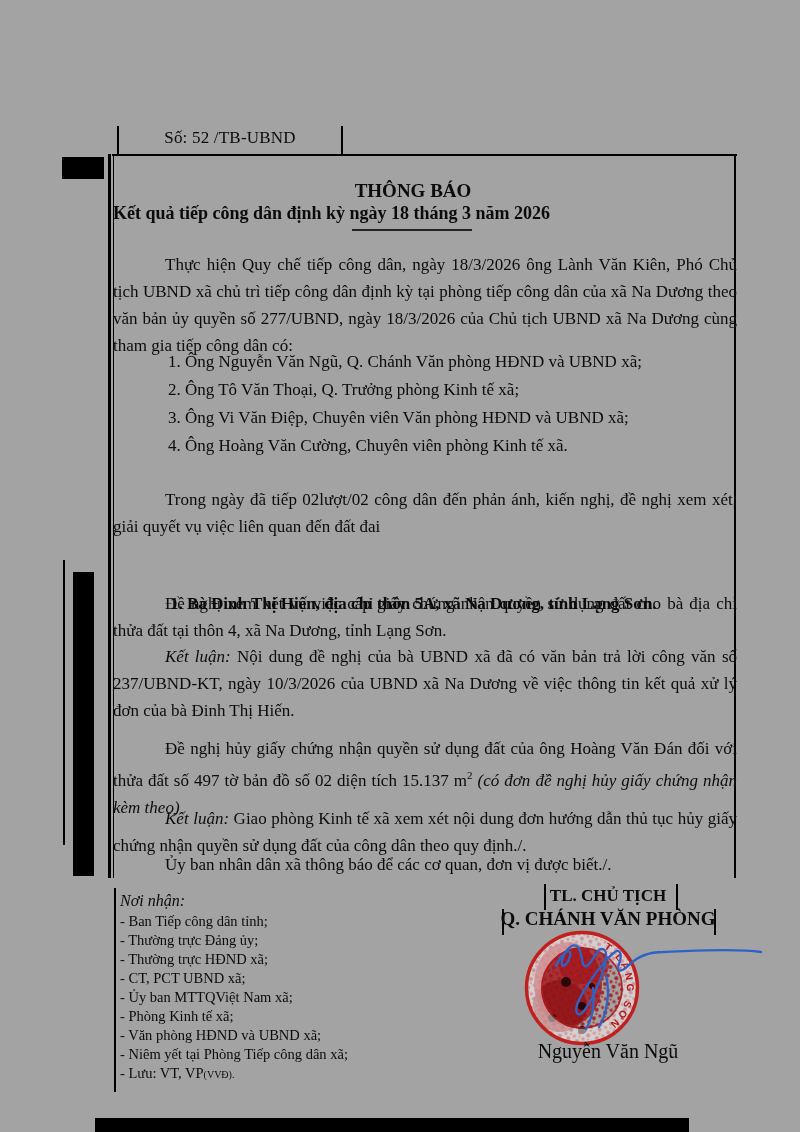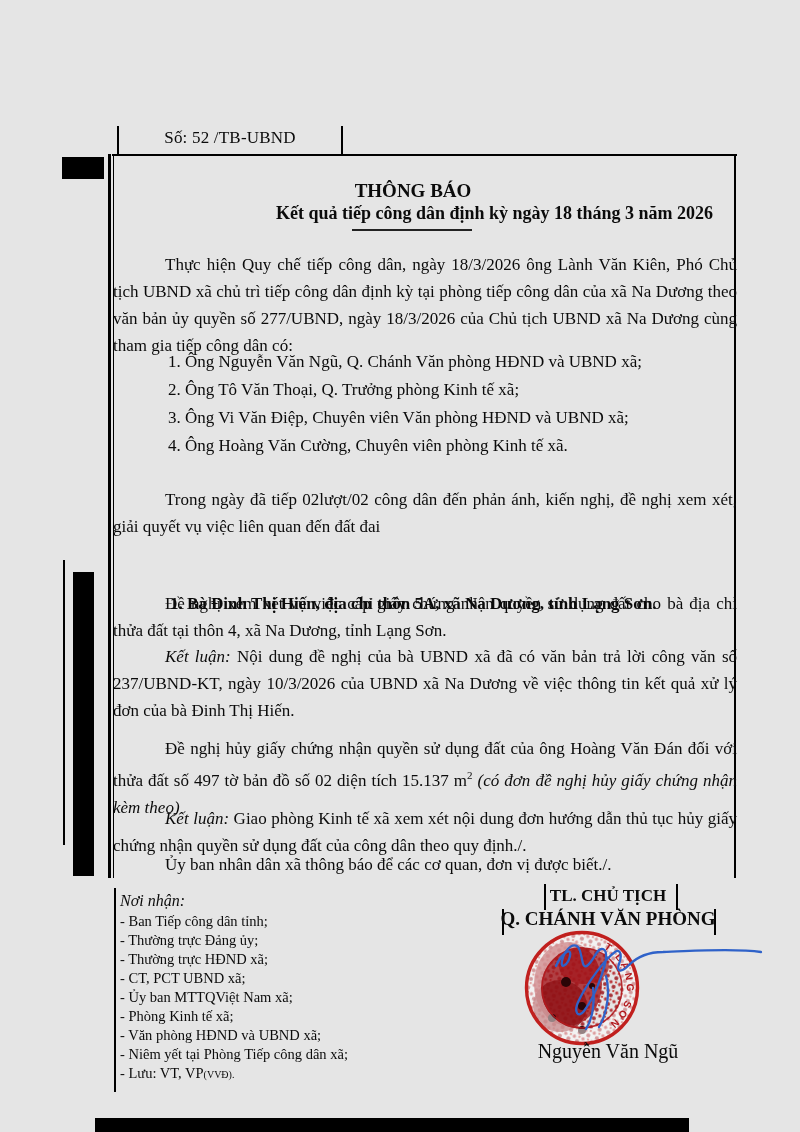--- a/index.html
+++ b/index.html
@@ -1,25 +1,25 @@
 <!DOCTYPE html>
 <html><head>
 <meta charset="utf-8">
 <style>
   html,body{margin:0;padding:0;background:#ffffff;}
-  .page{position:relative;width:800px;height:1132px;background:#e5e5e5;overflow:hidden;
+  .page{position:relative;width:800px;height:1132px;background:#a3a3a3;overflow:hidden;
         font-family:"Liberation Serif","DejaVu Serif",serif;color:#0b0b0b;}
   .abs{position:absolute;}
   .ink{background:#000;}
   
   .docnum{left:118px;top:128px;width:224px;height:28px;text-align:center;
           font-size:17px;letter-spacing:.2px;}
   
   .title{left:113px;top:180px;width:600px;text-align:center;font-weight:bold;font-size:19px;}
-  .subtitle{left:113px;top:203px;width:600px;text-align:right;font-weight:bold;font-size:18px;}
+  .subtitle{left:113px;top:203px;width:600px;text-align:left;font-weight:bold;font-size:18px;}
   .rule{left:352px;top:229px;width:120px;height:2px;background:#222;}
   
   .blk{left:113px;width:624px;font-size:17px;line-height:27px;text-align:justify;}
   .ind{text-indent:52px;}
   .hsec{font-weight:bold;margin-left:52px;text-align:left;}
   .hcase{font-weight:bold;margin-left:57px;text-align:left;}
   .lst{padding-left:55px;line-height:28px;text-align:left;}
   .bi{font-weight:normal;font-style:italic;}
   .it{font-style:italic;}
   sup{font-size:11px;}

